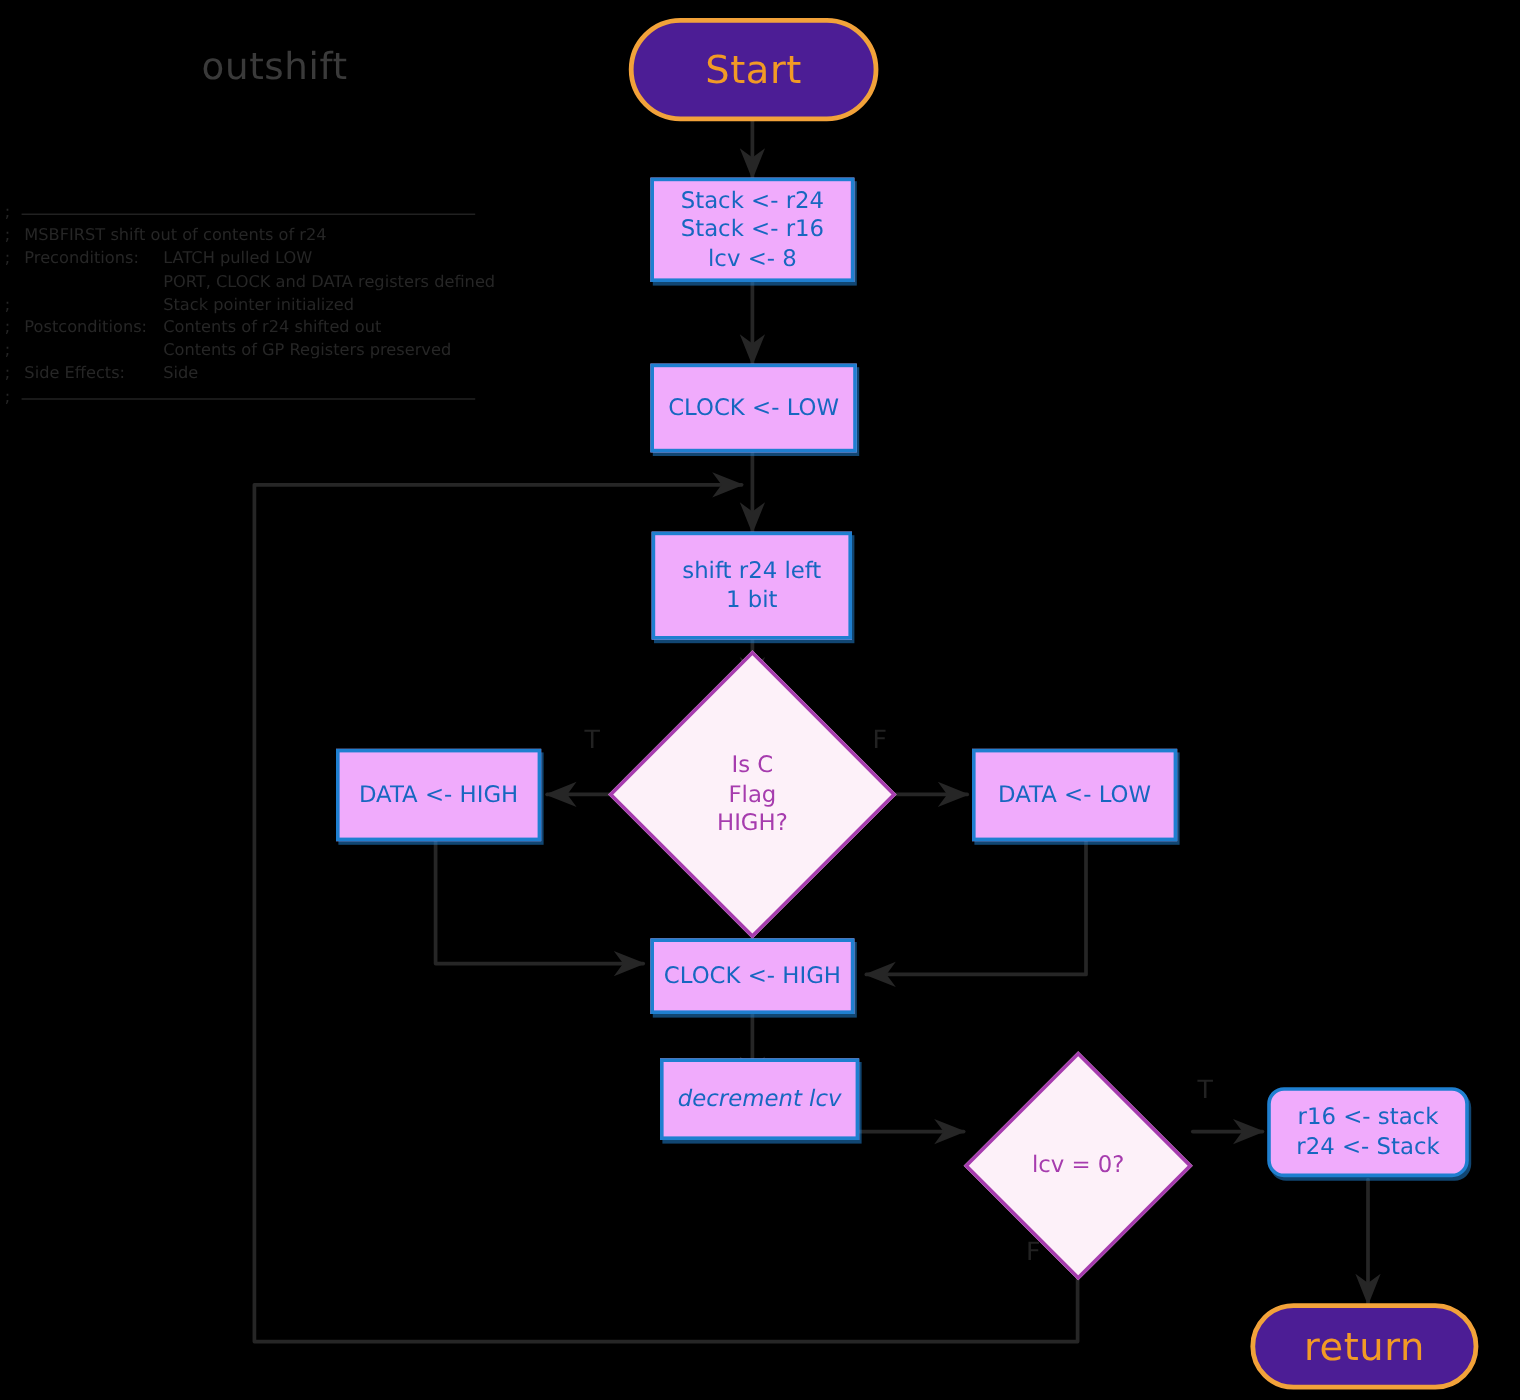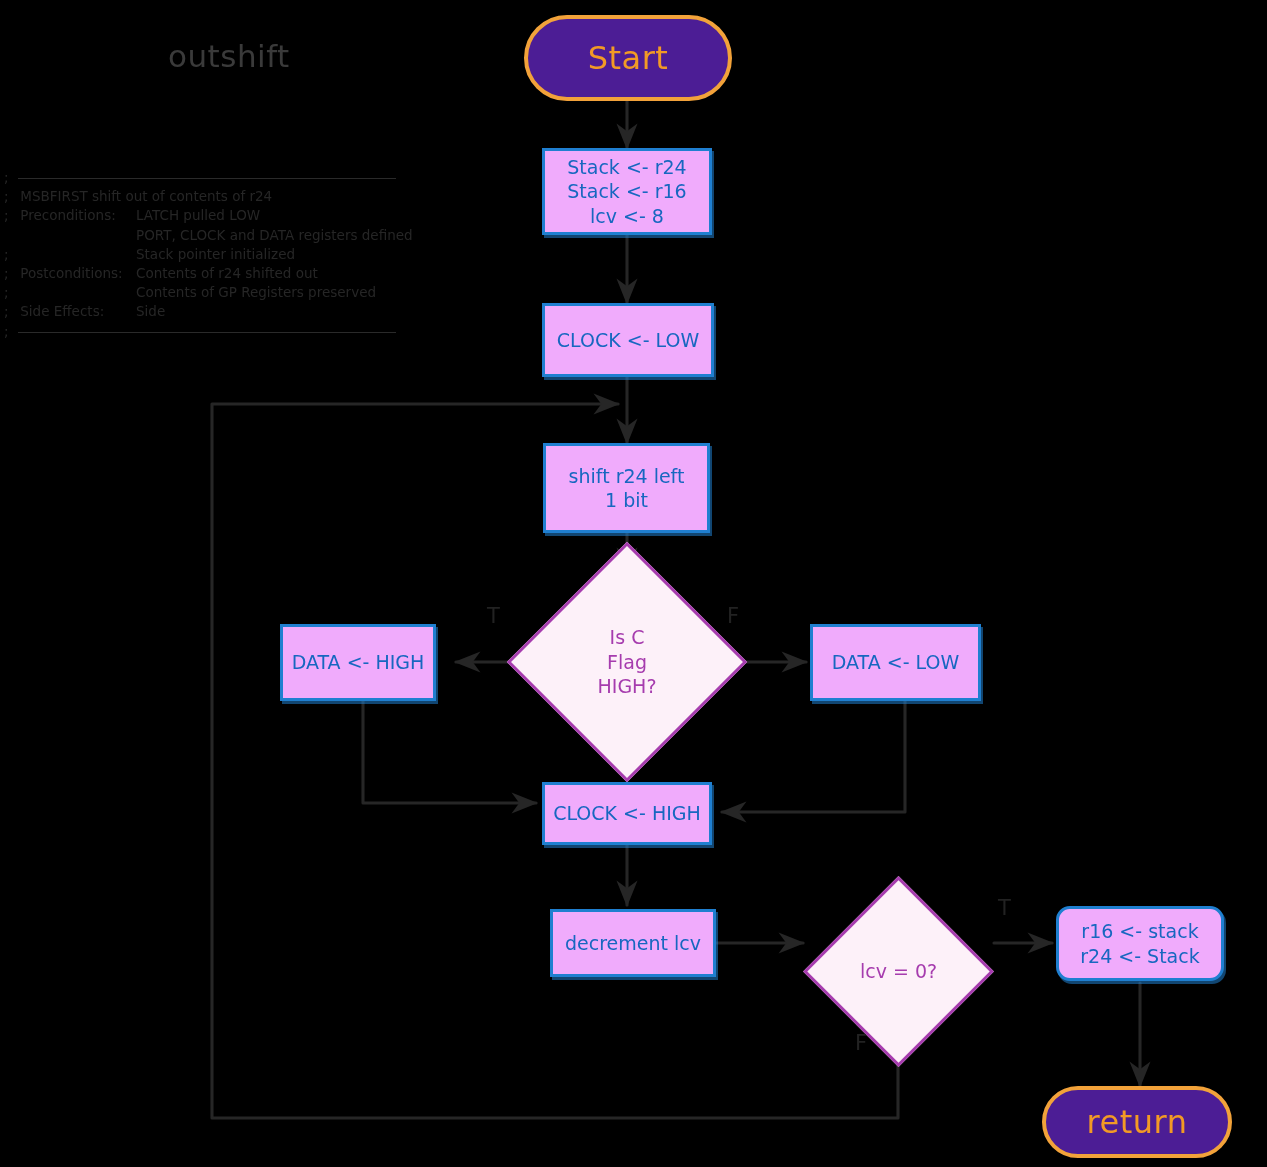--- a/index.html
+++ b/index.html
@@ -208,27 +208,27 @@
   <div class="node process" style="left:543px; top:443px; width:167px; height:90px;">shift r24 left
 1 bit</div>
 
   <div class="decision-wrap" style="left:542px; top:577px; width:170px; height:170px;">
     <div class="decision-shape"></div>
     <div class="decision-label">Is C
 Flag
 HIGH?</div>
   </div>
 
-  <div class="node process" style="left:280px; top:624px; width:156px; height:77px;">DATA &lt;- HIGH</div>
+  <div class="node process" style="left:280px; top:624px; width:171px; height:77px;">DATA &lt;- HIGH</div>
 
   <div class="node process" style="left:810px; top:624px; width:171px; height:77px;">DATA &lt;- LOW</div>
 
   <div class="node process" style="left:542px; top:782px; width:170px; height:63px;">CLOCK &lt;- HIGH</div>
 
-  <div class="node process" style="left:550px; top:909px; width:166px; height:68px;">decrement lcv</div>
+  <div class="node process" style="left:550px; top:882px; width:166px; height:68px;font-style:italic;">decrement lcv</div>
 
   <div class="decision-wrap" style="left:831px; top:904px; width:135px; height:135px;">
     <div class="decision-shape"></div>
     <div class="decision-label">lcv = 0?</div>
   </div>
 
   <div class="node process" style="left:1056px; top:906px; width:168px; height:75px;border-radius:14px;">r16 &lt;- stack
 r24 &lt;- Stack</div>
 
   <div class="node terminal" style="left:1042px; top:1086px; width:190px; height:72px; border-radius:38px;">return</div>

